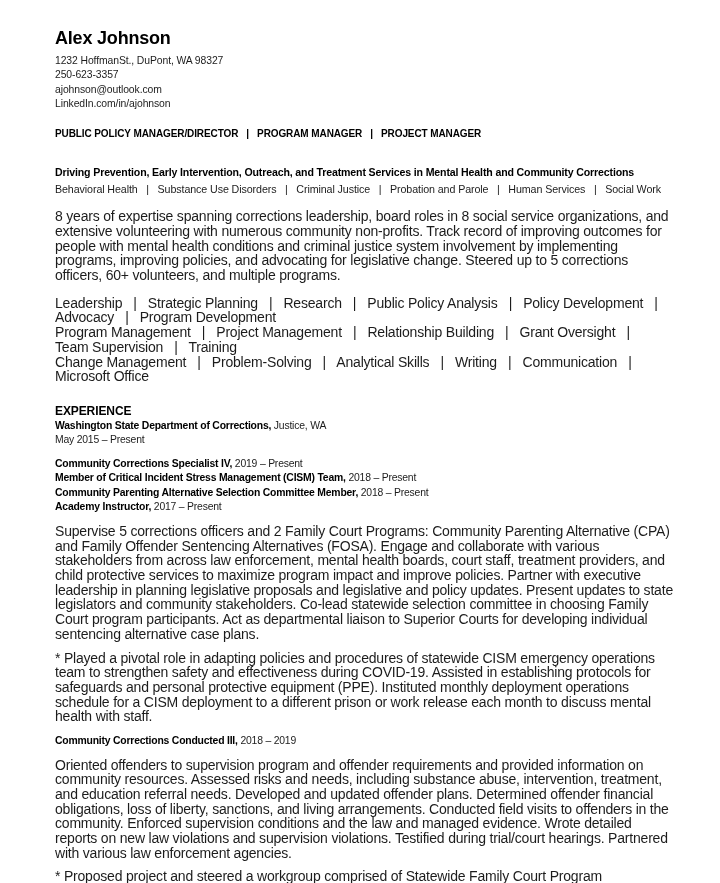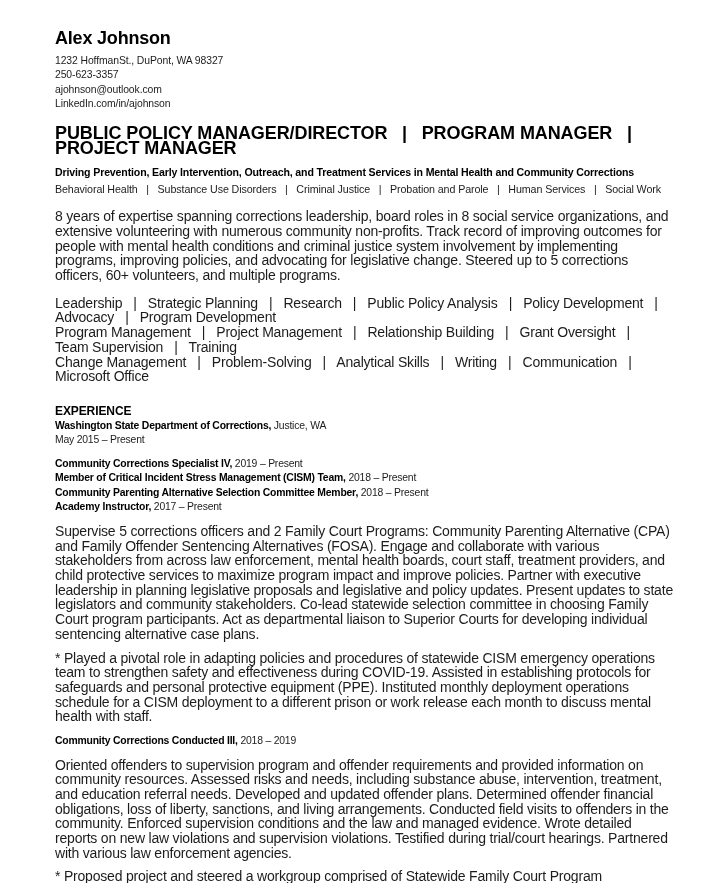--- a/index.html
+++ b/index.html
@@ -31,22 +31,22 @@
   }
   .contact-line {
     margin: 0;
     font-size: 10.4px;
     line-height: 14.3px;
     letter-spacing: -0.1px;
   }
   
   .headline { margin-top: 15px; }
   .headline-titles {
-    margin: 0 0 9px 0;
-    font-size: 18px;
+    margin: 0 0 24px 0;
+    font-size: 10px;
     font-weight: bold;
     color: #000;
     letter-spacing: -0.1px;
     white-space: pre-wrap;
     line-height: 15px;
   }
   .headline-tagline {
     margin: 0 0 3px 0;
     font-size: 10.6px;
     font-weight: bold;

